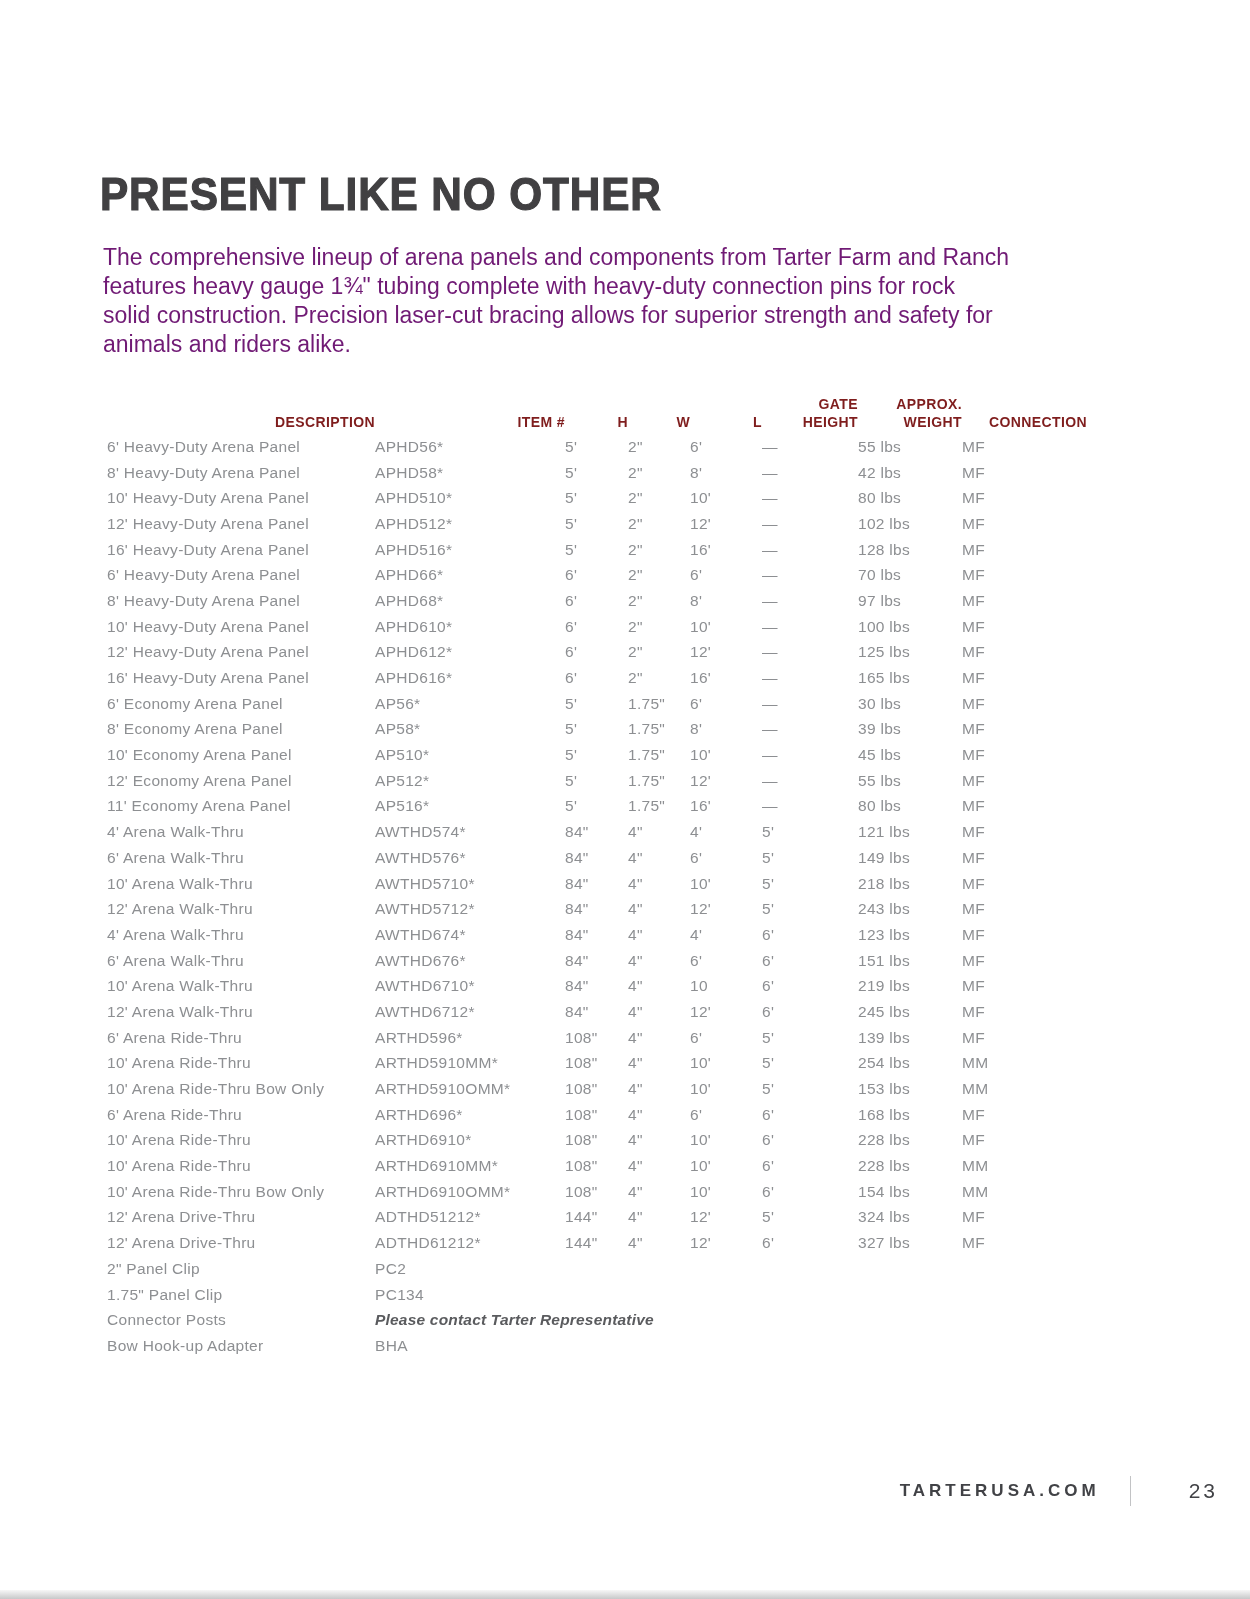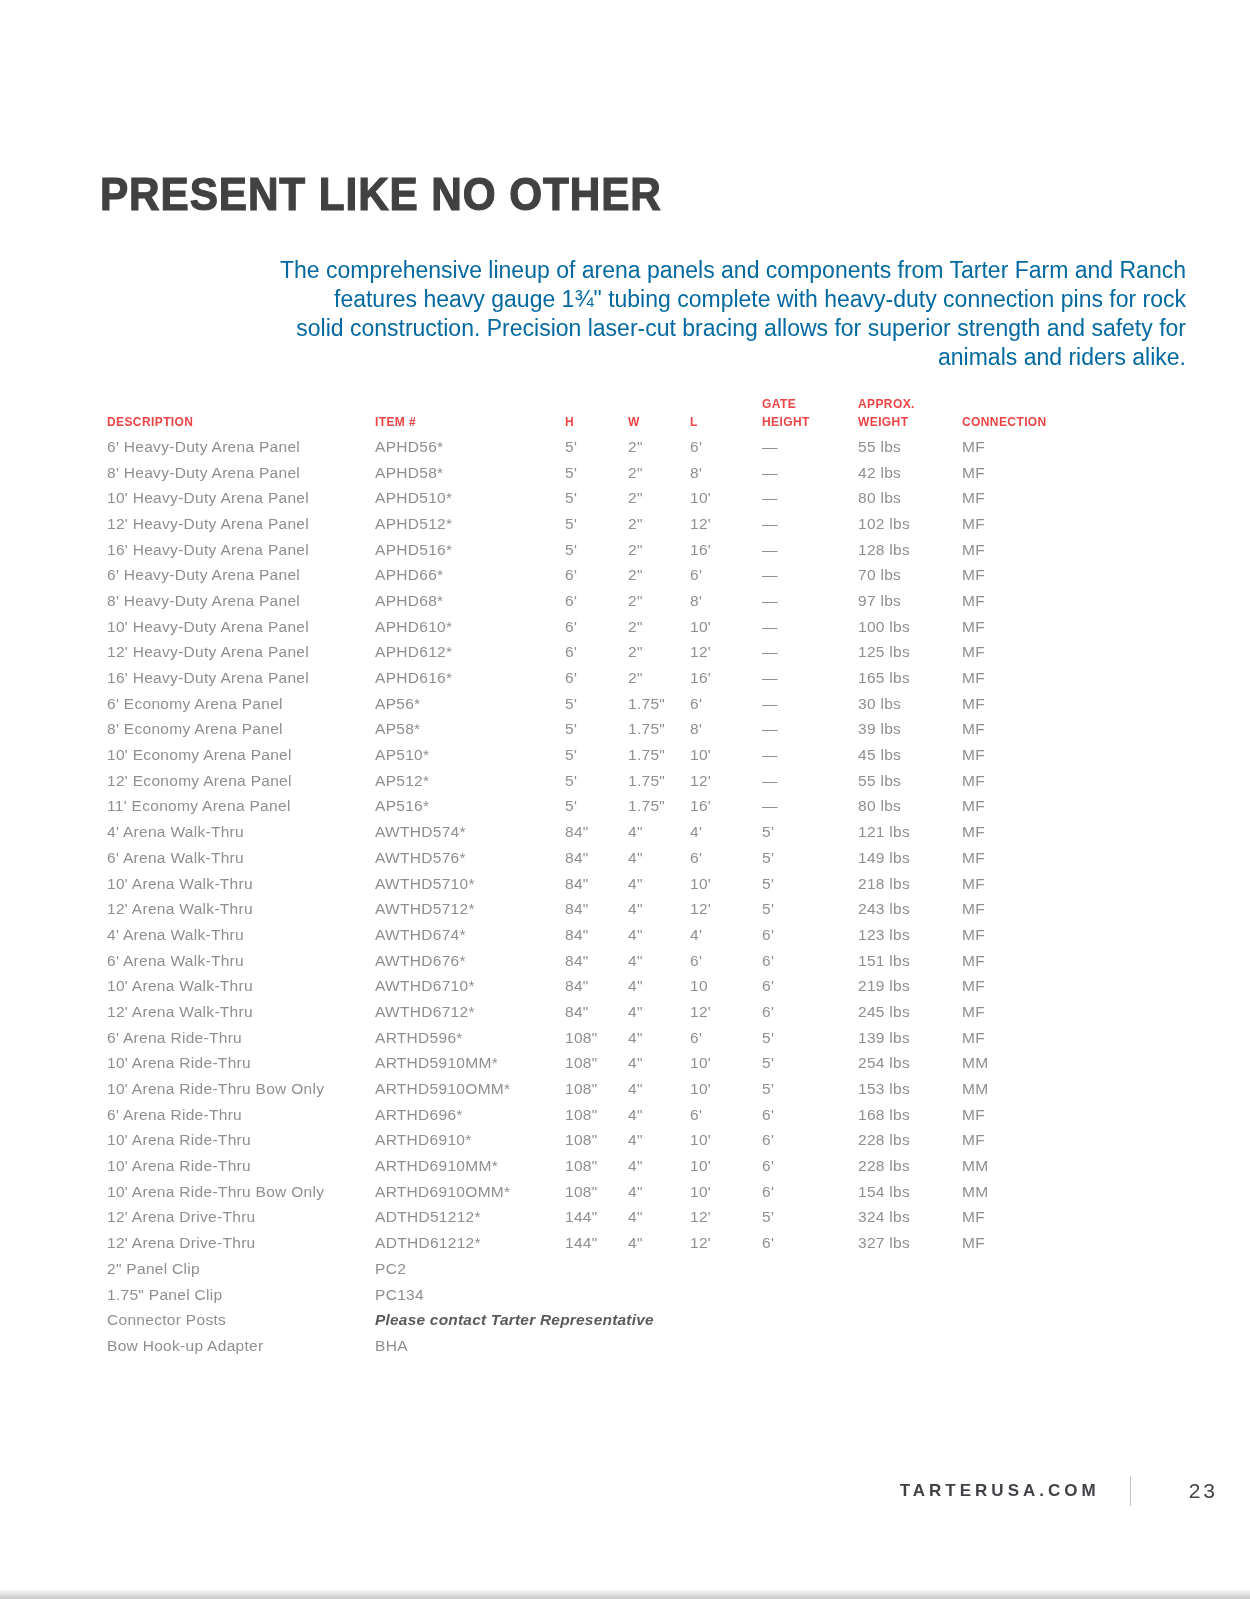--- a/index.html
+++ b/index.html
@@ -30,43 +30,43 @@
     transform:scaleX(0.9);
     transform-origin:left top;
     white-space:nowrap;
     margin:0;
   }
   
   .intro{
     position:absolute;top:243px;left:103px;
     width:1070px;
     font-size:23px;line-height:29px;
-    color:#0369a1;
+    color:#701a75;
     white-space:pre-line;
-    margin:13px;
-    text-align:right;
+    margin:0;
   }
   
   .spec-table{
     position:absolute;left:107px;top:385px;width:980px;
   }
   .thead,.tr{
     display:grid;
     grid-template-columns:268px 190px 63px 62px 72px 96px 104px 1fr;
   }
   .thead{
     align-items:end;
     height:46px;
   }
   .th{
-    font-size:12px;line-height:18px;
+    font-size:14px;line-height:18px;
     font-weight:700;
-    color:#ef4444;
+    color:#7f1d1d;
     letter-spacing:0.4px;
     white-space:pre-line;
+    text-align:right;
   }
   .tbody{margin-top:3px;}
   .tr{
     height:25.7px;
     align-items:center;
   }
   .td{
     font-size:15.5px;
     color:#8d8f92;
     letter-spacing:0.3px;

